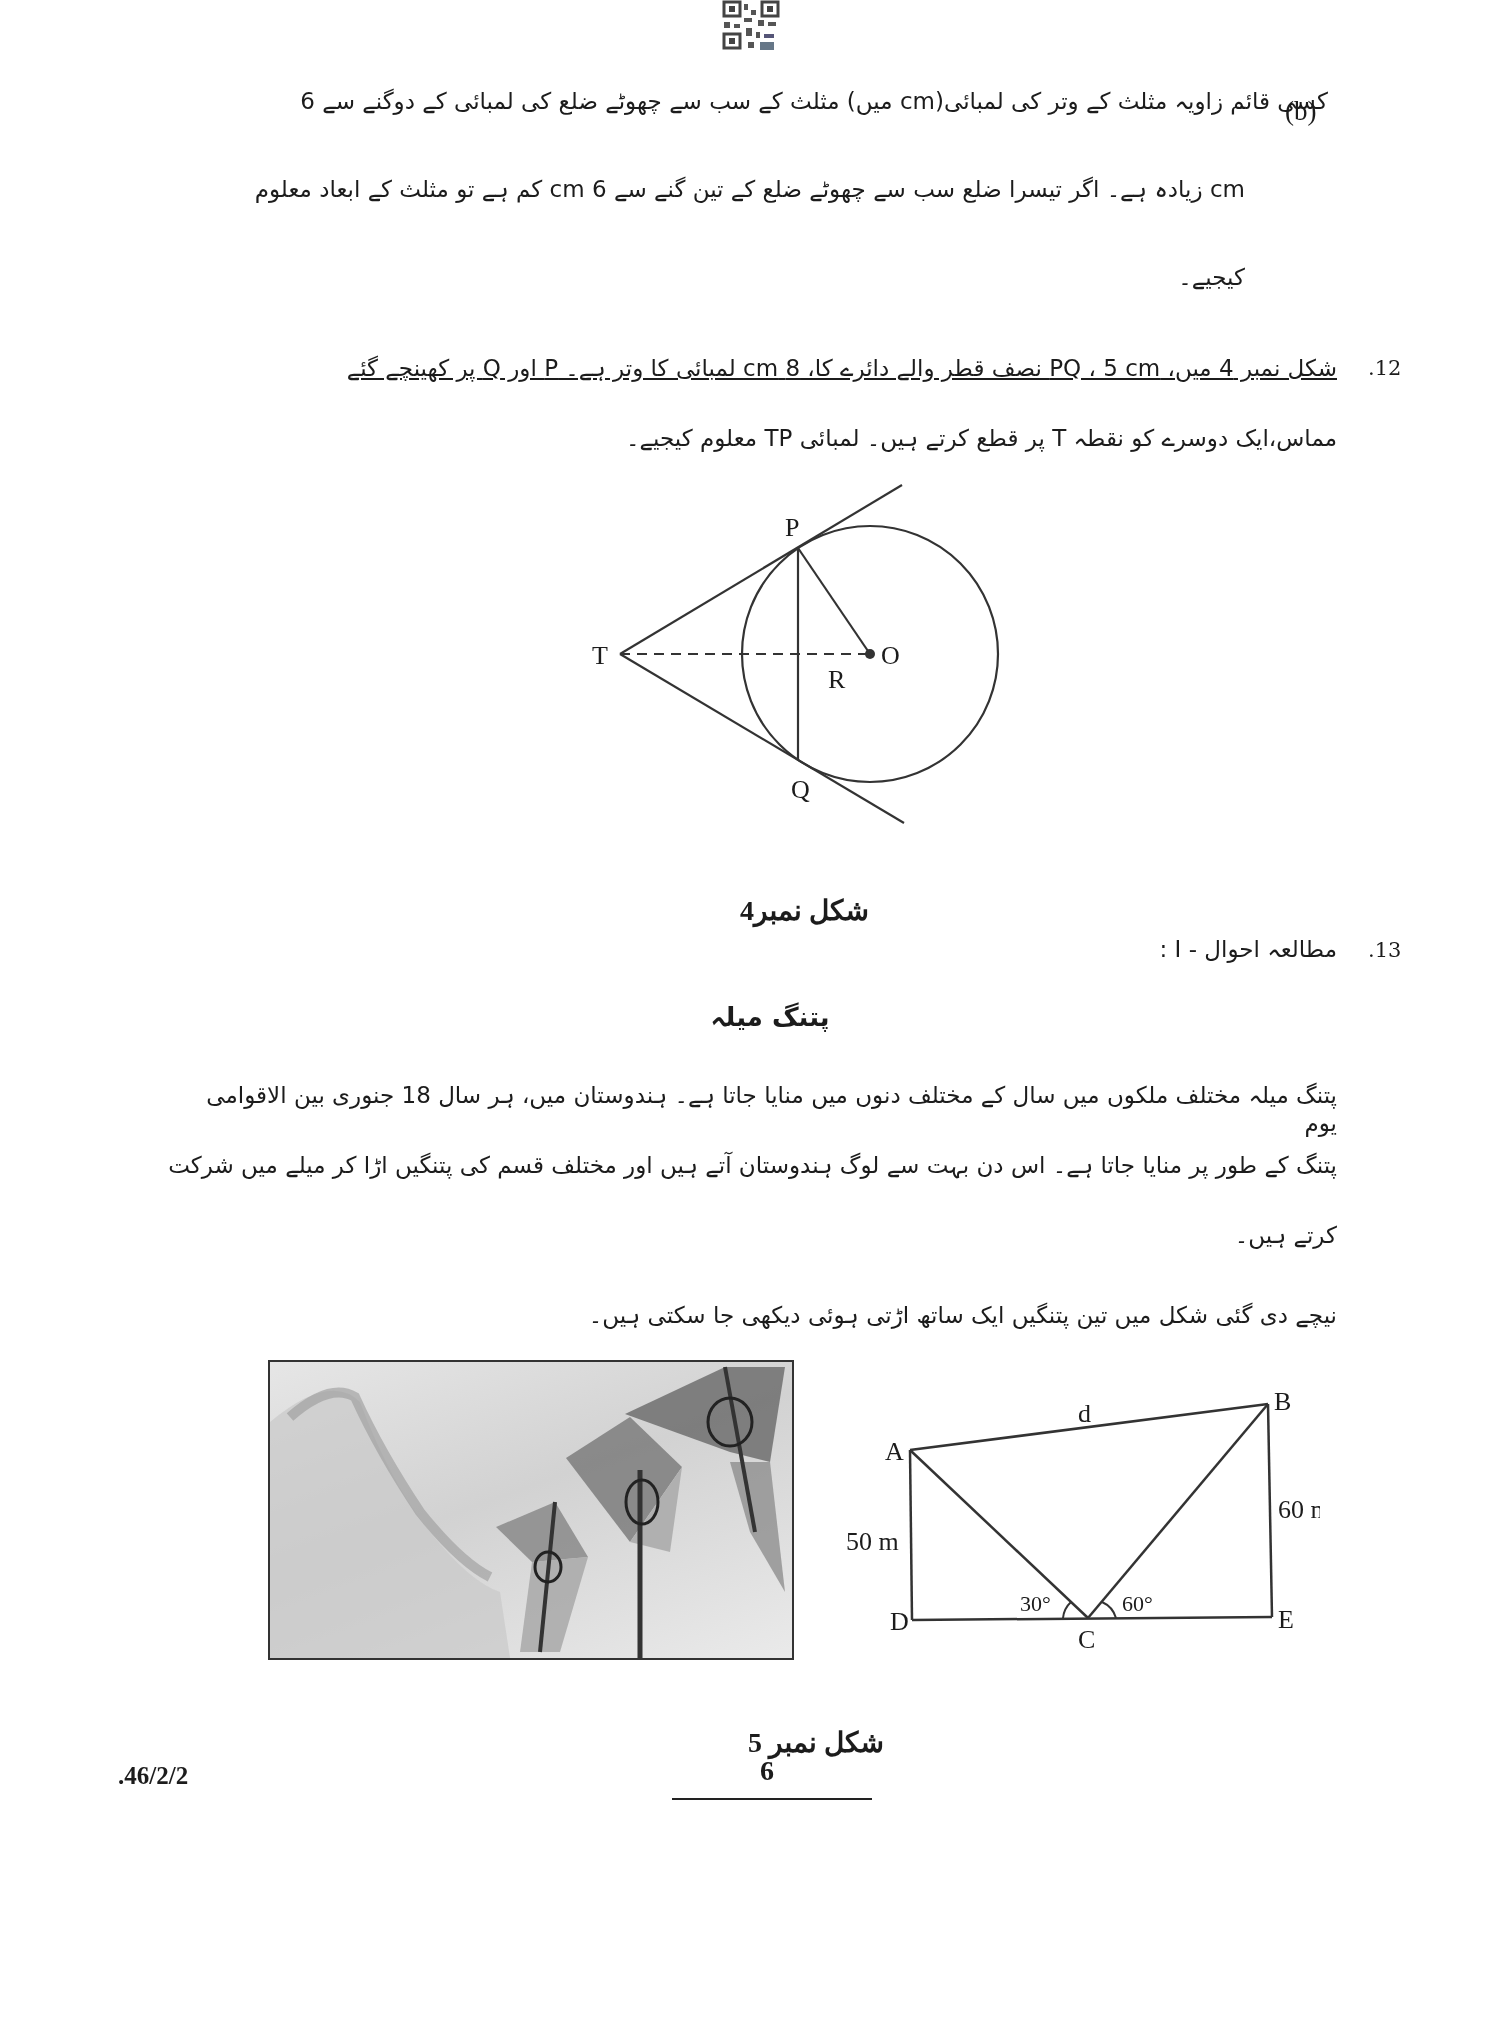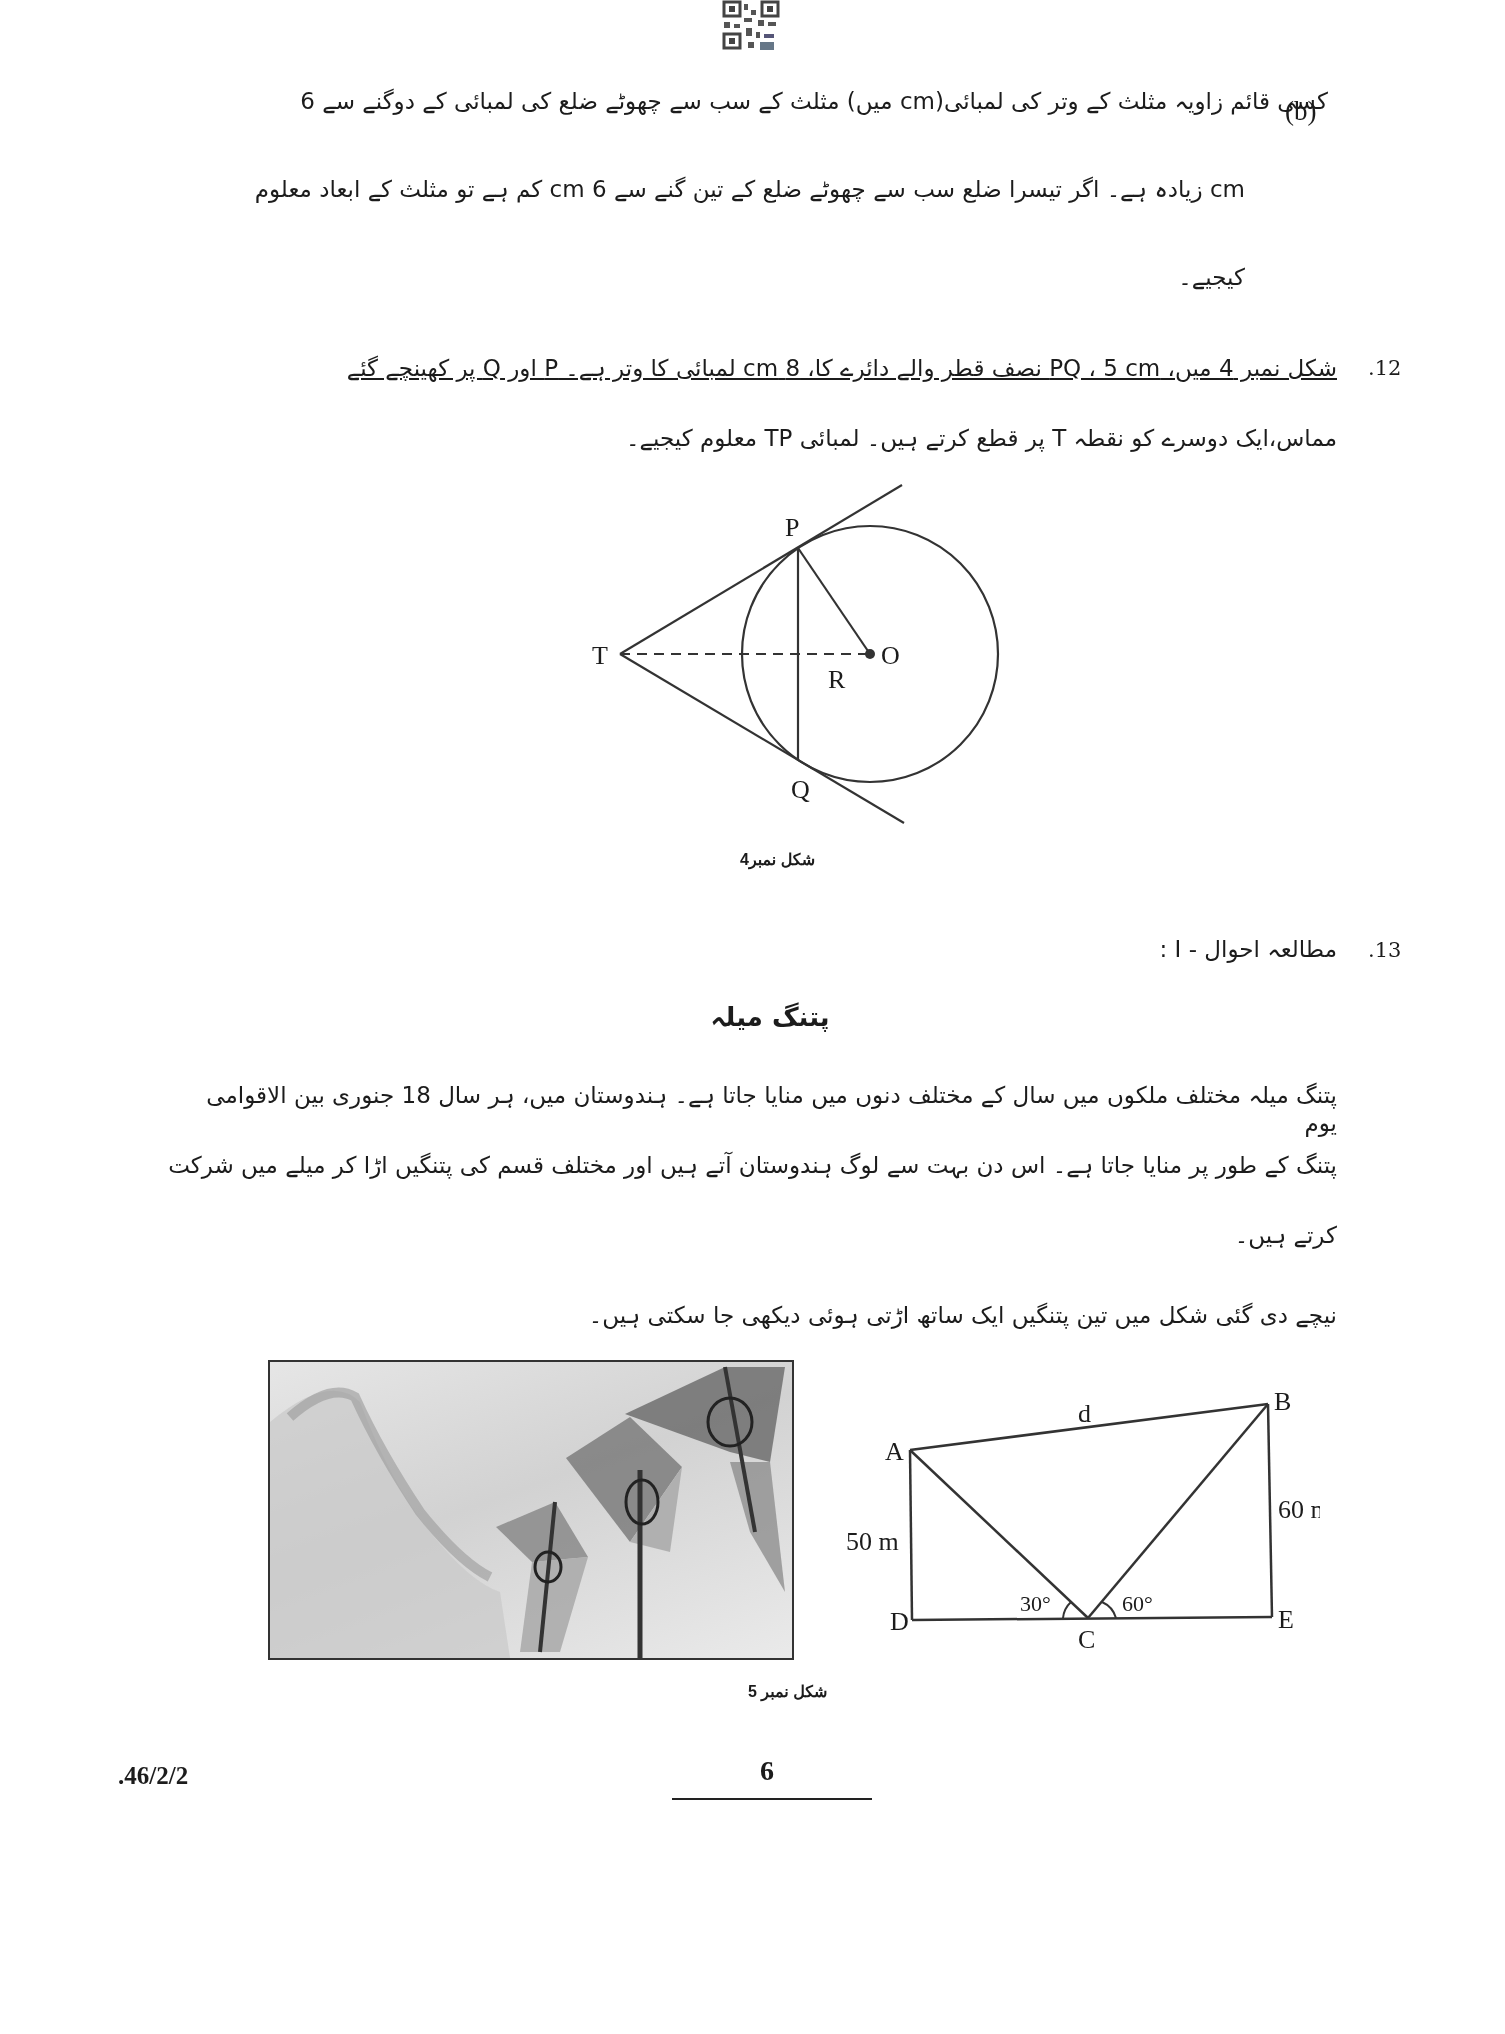--- a/index.html
+++ b/index.html
@@ -5,21 +5,21 @@
   html, body { margin: 0; padding: 0; background: #ffffff; }
   body { width: 1505px; height: 2034px; position: relative; overflow: hidden;
          font-family: "DejaVu Serif", serif; color: #1c1c1c; }
   .abs { position: absolute; }
   .urdu { direction: rtl; font-family: "DejaVu Sans", sans-serif;
           font-size: 23px; line-height: 1.2; color: #1c1c1c; }
   .qnum { font-family: "DejaVu Serif", serif; font-size: 21px; }
   .latin { font-family: "Liberation Serif", serif; }
   .qr { left: 718px; top: 0px; width: 66px; height: 56px; }
   .lbl { font-family: "Liberation Serif", serif; font-size: 26px; fill: #1c1c1c; }
-  .caption { font-family: Liberation Sans, sans-serif; font-size: 16px; font-weight: bold; direction: rtl; }
+  .caption { font-family: Liberation Serif, serif; font-size: 28px; font-weight: bold; direction: rtl; margin-top: 44px; }
   .photo { left: 268px; top: 1360px; width: 522px; height: 296px; border: 2px solid #333;
            background: linear-gradient(160deg, #e6e6e6 0%, #d2d2d2 45%, #eaeaea 100%); overflow: hidden; }
   .footer-code { left: 118px; top: 1762px; font-family: "Liberation Serif", serif; font-weight: bold; font-size: 25px; }
   .page-num { left: 760px; top: 1755px; font-family: "Liberation Serif", serif; font-weight: bold; font-size: 28px; }
   .page-rule { left: 672px; top: 1798px; width: 200px; height: 2px; background: #222; }
 </style>
 </head>
 <body>
 
 <div class="abs qr">

